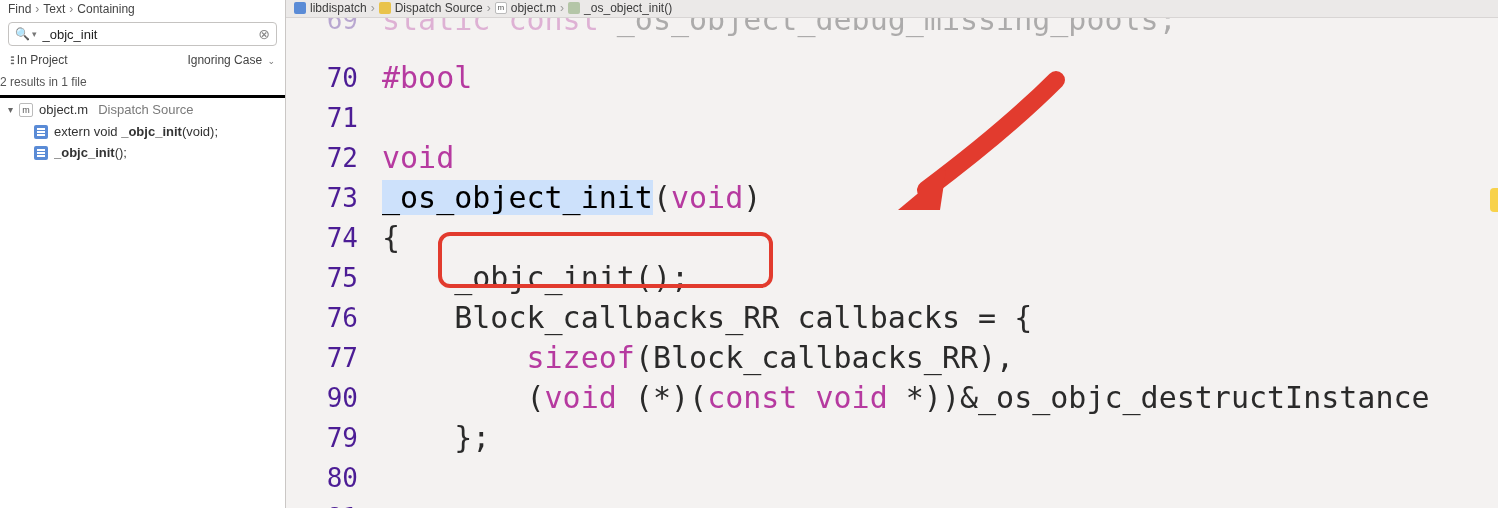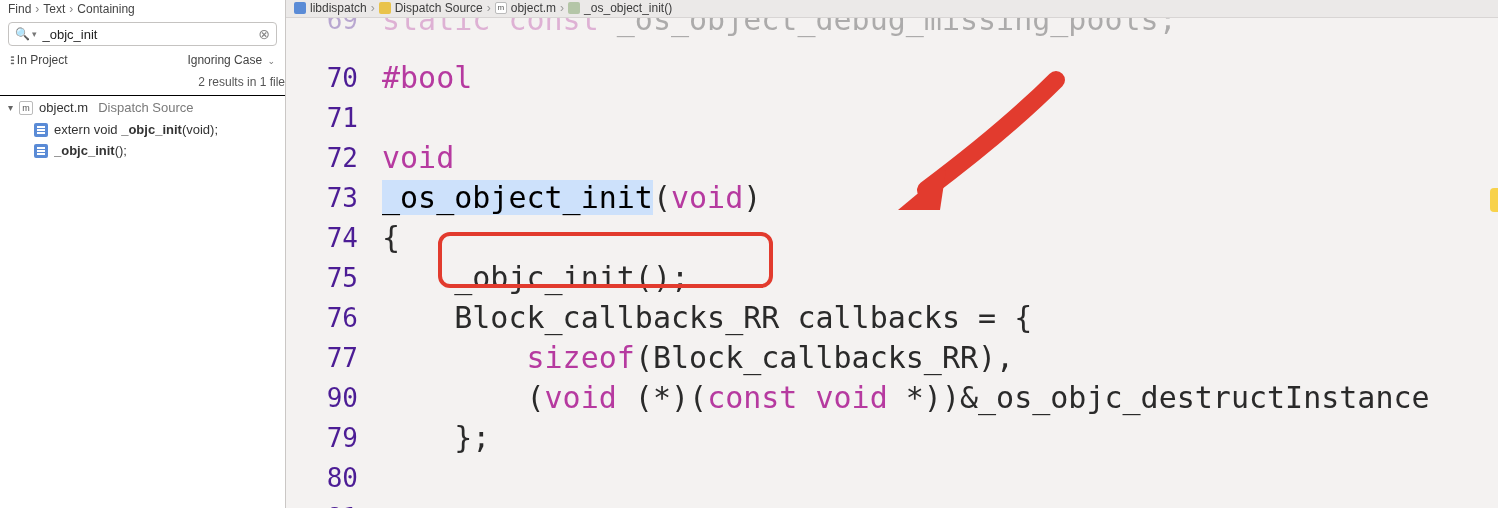--- a/index.html
+++ b/index.html
@@ -11,21 +11,21 @@
   .crumb { cursor: default; }
   .crumb-sep { color: #888; }
   .search-row { display: flex; align-items: center; margin: 4px 8px; background: #fff; border: 1px solid #c5c3c1; border-radius: 4px; height: 24px; padding: 0 6px; }
   .search-row .mag { color: #777; font-size: 12px; margin-right: 2px; }
   .search-row .dd { color: #777; font-size: 9px; margin-right: 6px; }
   .search-row input { flex: 1; border: none; outline: none; font-size: 13px; background: transparent; color: #222; }
   .search-row .clear { color: #888; font-size: 14px; cursor: pointer; }
   .scope-row { display: flex; align-items: center; justify-content: space-between; padding: 2px 10px; color: #444; font-size: 12px; }
   .scope-left { display: flex; align-items: center; gap: 4px; }
   .scope-icon { color: #666; letter-spacing: -2px; font-size: 11px; }
-  .results-summary { text-align: right; color: #555; font-size: 12px; padding: 6px 0; border-bottom: 1px solid #000000; }
+  .results-summary { text-align: left; color: #555; font-size: 12px; padding: 6px 0; border-bottom: 3px solid #000000; }
   .result-file { display: flex; align-items: center; gap: 6px; padding: 4px 8px; }
   .tree-tri { color: #666; font-size: 10px; }
   .file-icon { width: 14px; height: 14px; border: 1px solid #bbb; border-radius: 2px; background: #fff; display:flex;align-items:center;justify-content:center;font-size:9px;color:#555;}
   .result-file .fname { font-weight: 400; }
   .result-file .group { color: #7a7a7a; margin-left: 4px; }
   .result-line { display: flex; align-items: center; gap: 6px; padding: 3px 8px 3px 34px; font-size: 13px; }
   .match-icon { width: 14px; height: 14px; background: #5a8bd6; border-radius: 2px; display:flex; align-items:center; justify-content:center; }
   .match-icon::after { content:""; width:8px; height:2px; background:#fff; box-shadow: 0 -3px 0 #fff, 0 3px 0 #fff; }
   .result-line .txt { white-space: nowrap; overflow: hidden; text-overflow: ellipsis; }
   .result-line .txt b { font-weight: 700; }

